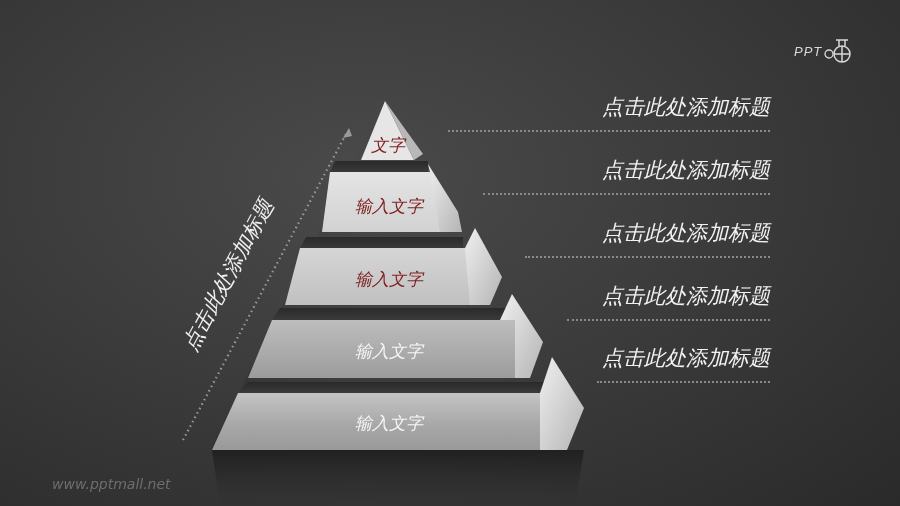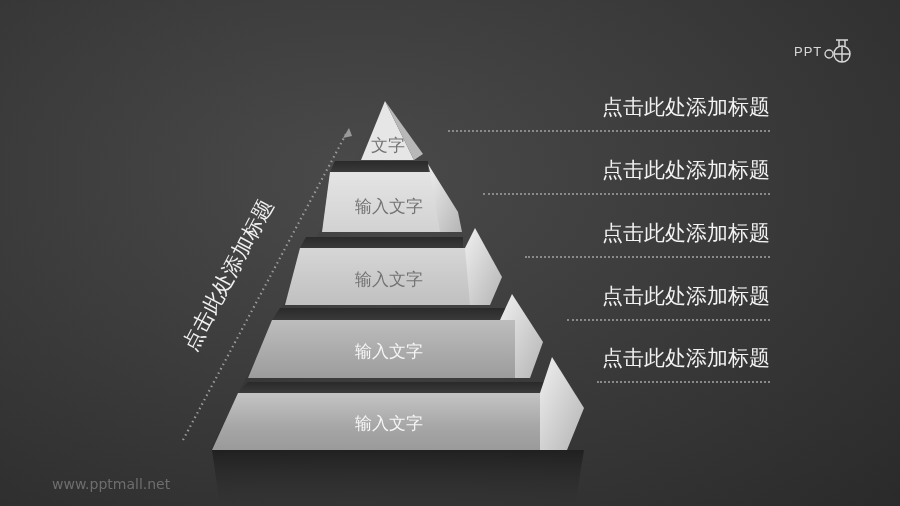--- a/index.html
+++ b/index.html
@@ -2,33 +2,33 @@
 <html><head>
 <meta charset="utf-8">
 <style>
   html, body { margin: 0; padding: 0; }
   body {
     width: 900px; height: 506px; overflow: hidden;
     background: radial-gradient(ellipse at 40% 35%, #4a4a4a 0%, #3c3c3c 45%, #2a2a2a 100%);
     font-family: "DejaVu Sans", "Liberation Sans", sans-serif;
     position: relative;
   }
-  .slide { position: absolute; left: 0; top: 0; width: 900px; height: 382px; }
+  .slide { position: absolute; left: 0; top: 0; width: 900px; height: 382px; font-style: italic; }
   .logo {
     position: absolute; left: 794px; top: 36px;
     display: flex; align-items: center; gap: 2px;
     color: #d8d8d8; font-size: 13px; letter-spacing: 1px;
   }
   .logo-text { font-family: "Liberation Sans", sans-serif; font-weight: 300; }
   .pyramid-svg { position: absolute; left: 0; top: 0; }
   .tier-label {
     position: absolute; font-size: 17px; text-align: center; white-space: nowrap;
     transform: translateX(-50%);
   }
-  .tier-label.dark { color: #737373; }
+  .tier-label.dark { color: #7f1d1d; }
   .tier-label.light { color: #f6f6f6; }
   .title-item {
     position: absolute; right: 130px; color: #f2f2f2; font-size: 21px;
     white-space: nowrap; text-align: right;
   }
   .dotline {
     position: absolute; height: 0; border-top: 2px dotted #8a8a8a;
   }
   .vertical-title {
     position: absolute; left: 228px; top: 275px;

